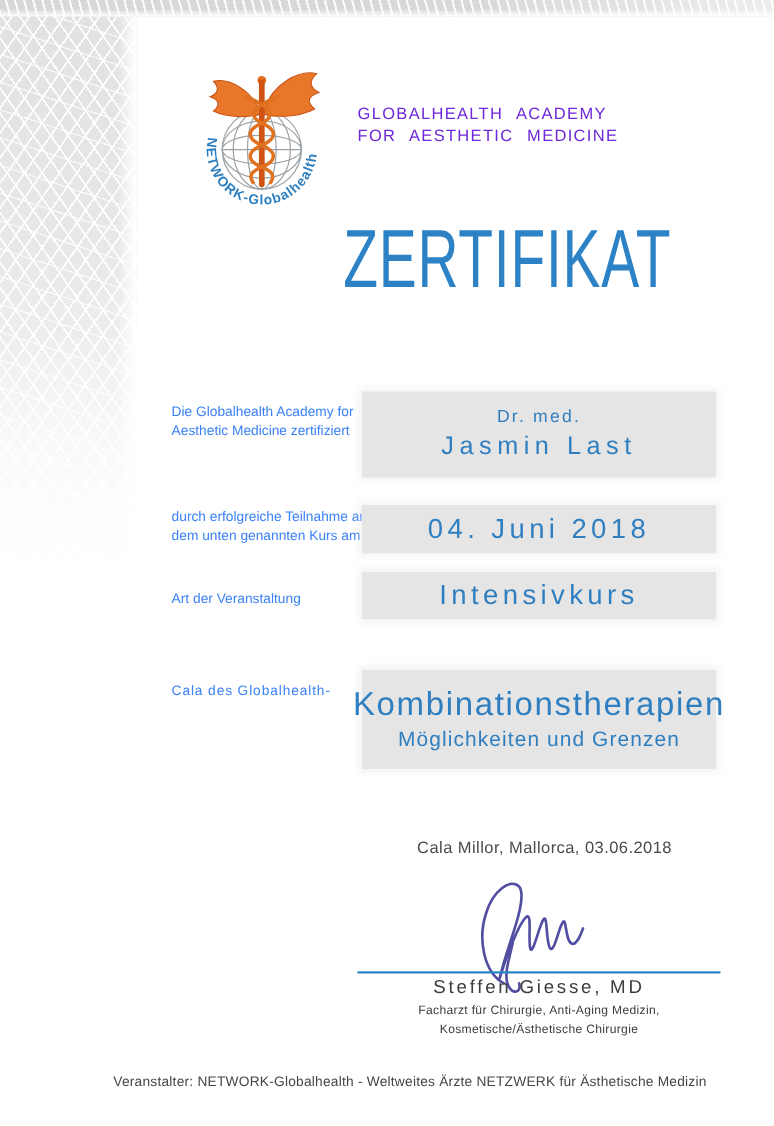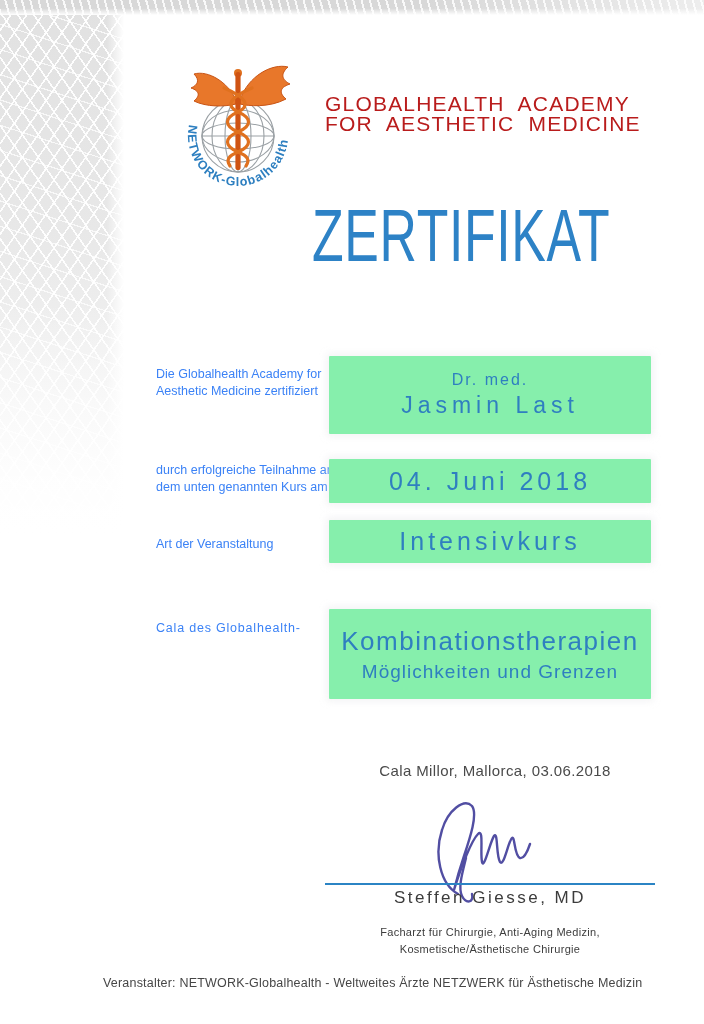--- a/index.html
+++ b/index.html
@@ -24,22 +24,22 @@
       linear-gradient(to bottom, rgba(255,255,255,0) 55%, #ffffff 100%),
       linear-gradient(to right, rgba(255,255,255,0) 60%, rgba(255,255,255,.55) 100%),
       repeating-linear-gradient(75deg, rgba(255,255,255,.85) 0 2px, rgba(255,255,255,0) 2px 8px),
       #d8d8d8;
   }
   
   .logo { position:absolute; left:178px; top:58px; width:126px; height:130px; }
   
   .header {
     position:absolute; left:325px; top:94px;
-    font-size:21px; letter-spacing:1.2px; word-spacing:7px;
-    color:#b91c1c; line-height:20px; white-space:nowrap;
+    font-size:15px; letter-spacing:1.2px; word-spacing:7px;
+    color:#6d28d9; line-height:20px; white-space:nowrap;
   }
   
   .title {
     position:absolute; left:312px; top:192px;
     font-size:75px; font-weight:400; color:#2d82c6;
     letter-spacing:1px; white-space:nowrap;
     transform:scaleX(.69); transform-origin:left top;
   }
   
   .lab {
@@ -47,43 +47,43 @@
     font-size:12.5px; color:#3b82f6; line-height:17px;
   }
   .lab1 { top:366px; }
   .lab2 { top:462px; }
   .lab3 { top:536px; }
   .lab4 { top:620px; letter-spacing:.8px; }
   .lab4 .ls2 { letter-spacing:2.6px; }
   
   .vbox {
     position:absolute; left:329px; width:322px;
-    background:#86efac; color:#2f7fc0;
+    background:#e5e5e5; color:#2f7fc0;
     display:flex; flex-direction:column; align-items:center; justify-content:center;
     box-shadow:0 0 6px 3px rgba(225,225,228,.35); border-radius:1px;
     white-space:nowrap;
   }
   .vbox1 { top:356px; height:78px; }
   .vbox2 { top:459px; height:44px; font-size:25px; letter-spacing:4px; }
   .vbox3 { top:520px; height:43px; font-size:25px; letter-spacing:4px; }
   .vbox4 { top:609px; height:90px; }
   .honorific { font-size:16px; letter-spacing:2px; margin-bottom:3px; }
   .recipient { font-size:23px; letter-spacing:5px; }
-  .topic1 { font-size:26px; letter-spacing:1.5px; }
+  .topic1 { font-size:30px; letter-spacing:1.5px; }
   .topic2 { font-size:19px; letter-spacing:1px; margin-top:4px; }
   
   .place-date {
     position:absolute; left:330px; top:762px; width:330px; text-align:center;
     font-size:15px; color:#4a4a4a; letter-spacing:.4px;
   }
   
   .sig-ink { position:absolute; left:428px; top:790px; width:112px; height:120px; }
   .sig-line { position:absolute; left:325px; top:883px; width:330px; height:2px; background:#2b84c4; }
   .signer { position:absolute; left:300px; top:888px; width:380px; text-align:center; color:#3c3c3c; }
-  .signer-name { font-size:17px; letter-spacing:2.5px; margin-bottom:16px; }
+  .signer-name { font-size:17px; letter-spacing:2.5px; margin-bottom:3px; }
   .cred { font-size:11px; line-height:16.5px; letter-spacing:.3px; }
   
   .footer {
     position:absolute; left:103px; top:976px; width:560px; 
     font-size:12.5px; color:#464646; letter-spacing:.2px; white-space:nowrap;
   }
 </style>
 </head>
 <body>
 

